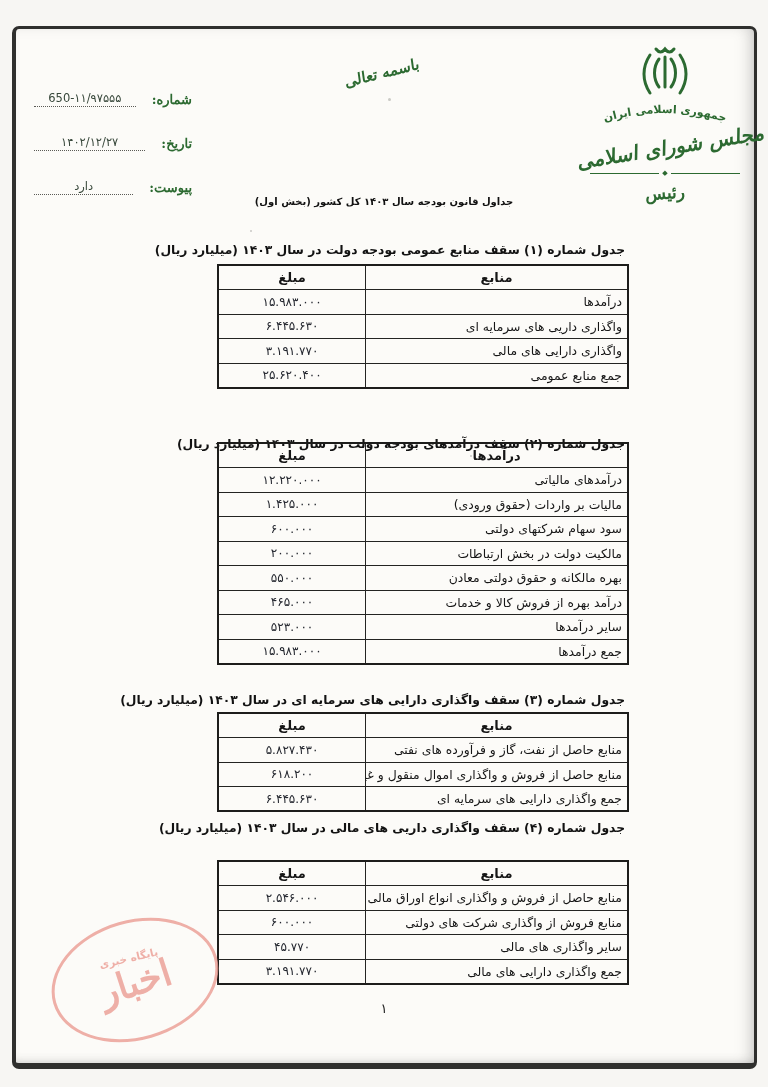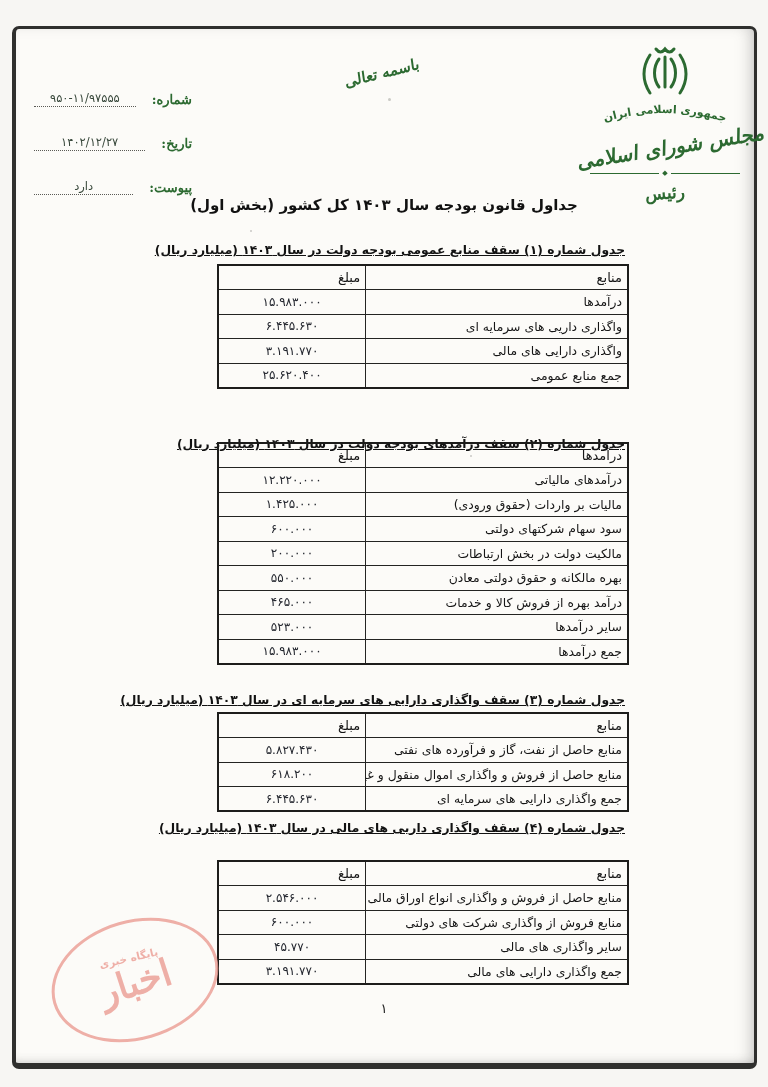--- a/index.html
+++ b/index.html
@@ -57,40 +57,40 @@
   .logo-divider .line { flex:1; border-top:1.4px solid #2c6a31; }
   .logo-divider .diamond { font-size:7px; margin:0 3px; color:#2c6a31; line-height:1; }
   .role {
     font-family:"DejaVu Serif", serif; font-weight:bold; font-size:17px;
     margin-top:6px; transform:rotate(-4deg);
   }
 
   
   .doc-title {
     position:absolute; left:0; top:196px; width:768px; text-align:center;
-    direction:rtl; font-weight:bold; font-size:15px; color:#111;
+    direction:rtl; font-weight:bold; font-size:10px; color:#111;
   }
 
   
   .tbl-caption {
     position:absolute; left:217px; width:412px; direction:rtl;
     text-align:right; padding-left:2px; padding-right:4px;
-    font-weight:bold; font-size:12.3px; color:#121212; white-space:nowrap;text-decoration:underline;
+    font-weight:bold; font-size:12.3px; color:#121212; white-space:nowrap;
   }
   .budget-table {
     position:absolute; left:217px; width:412px; direction:rtl;
     border-collapse:collapse; table-layout:fixed;
     font-size:12.4px; color:#161616; background:transparent;
   }
   .budget-table th, .budget-table td {
     border:1.5px solid #242422; height:24.5px; padding:0 5px;
     overflow:hidden; white-space:nowrap;
   }
   .budget-table { border:2.3px solid #1d1d1b; }
-  .budget-table th { font-weight:normal; font-size:13px; text-align:right;border-radius:6px; }
+  .budget-table th { font-weight:bold; font-size:13px; text-align:center;border-radius:6px; }
   .budget-table col.c-item { width:64%; }
   .budget-table col.c-amount { width:36%; }
   .budget-table td.item-cell { text-align:right; }
   .budget-table td.amount-cell { text-align:center; font-size:12px; letter-spacing:.4px; color:#23262e;margin-top:48px; }
 
   
   #cap1{top:243px;} #tbl1{top:264px;}
   #cap2{top:421px;margin-top:16px;} #tbl2{top:442px;}
   #cap3{top:693px;} #tbl3{top:712px;}
   #cap4{top:821px;} #tbl4{top:860px;}
@@ -121,21 +121,21 @@
 </head>
 <body>
 
 <div class="canvas">
 
   <div class="sheet"></div>
 
   <div class="fields">
     <div class="field-row">
       <span class="field-label">شماره:</span>
-      <span class="field-value" dir="ltr">۹۵۰-۱۱/۹۷۵۵۵</span>
+      <span class="field-value" dir="ltr">650-۱۱/۹۷۵۵۵</span>
     </div>
     <div class="field-row">
       <span class="field-label">تاریخ:</span>
       <span class="field-value" dir="ltr">۱۴۰۲/۱۲/۲۷</span>
     </div>
     <div class="field-row">
       <span class="field-label">پیوست:</span>
       <span class="field-value">دارد</span>
     </div>
   </div>

